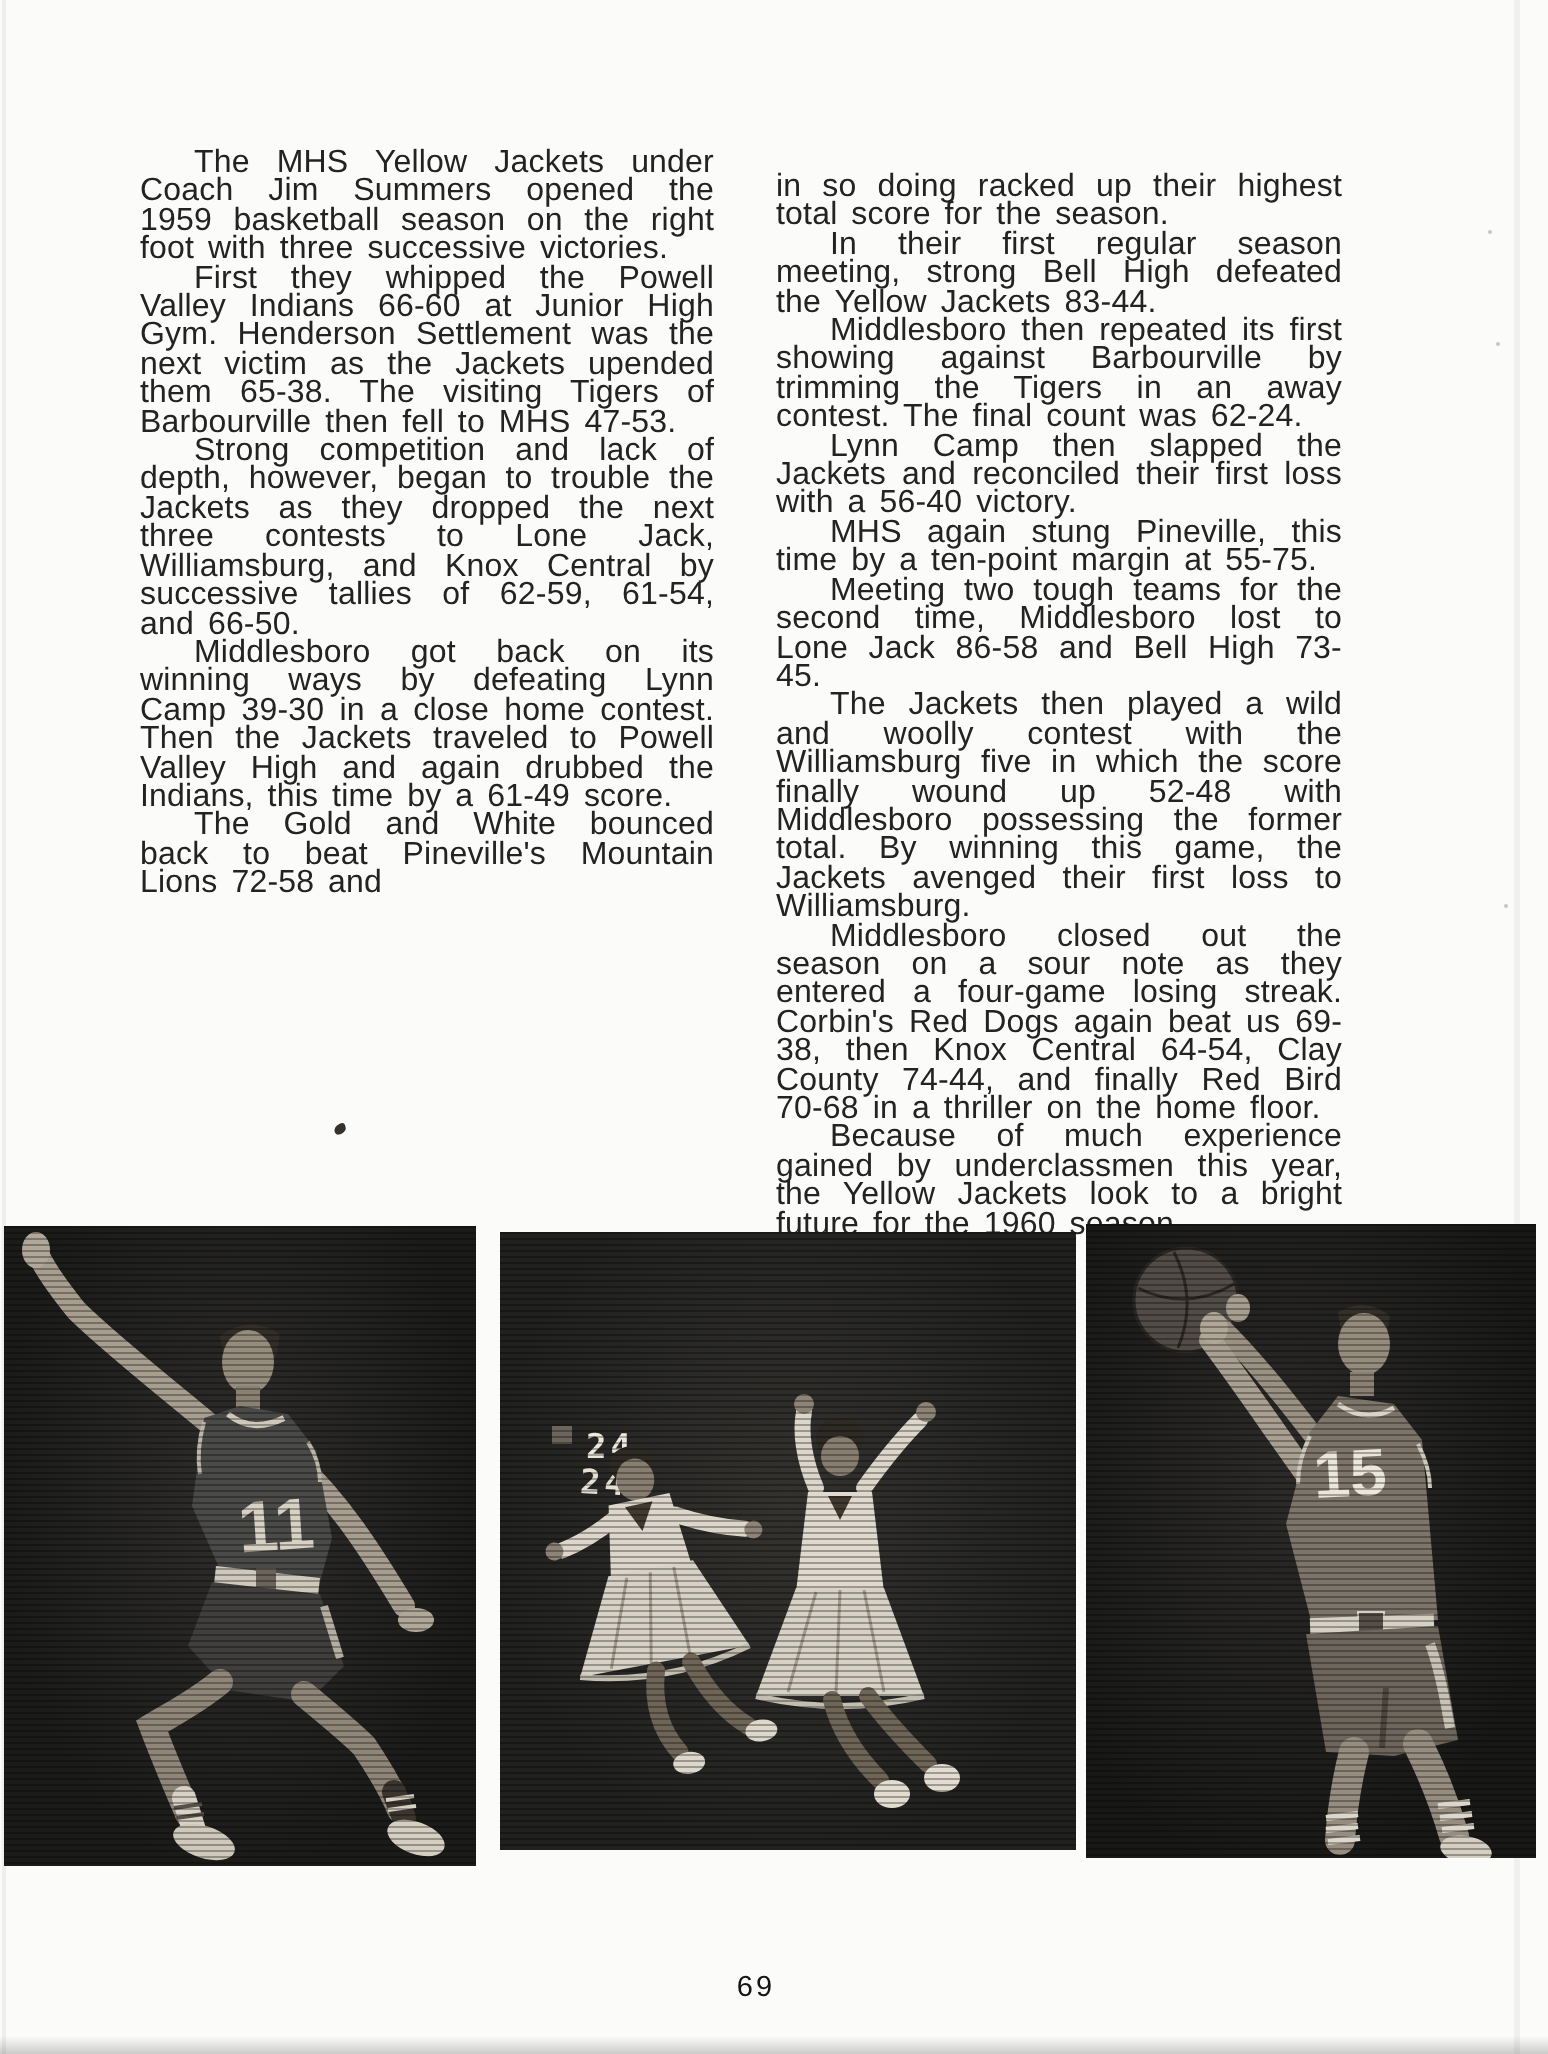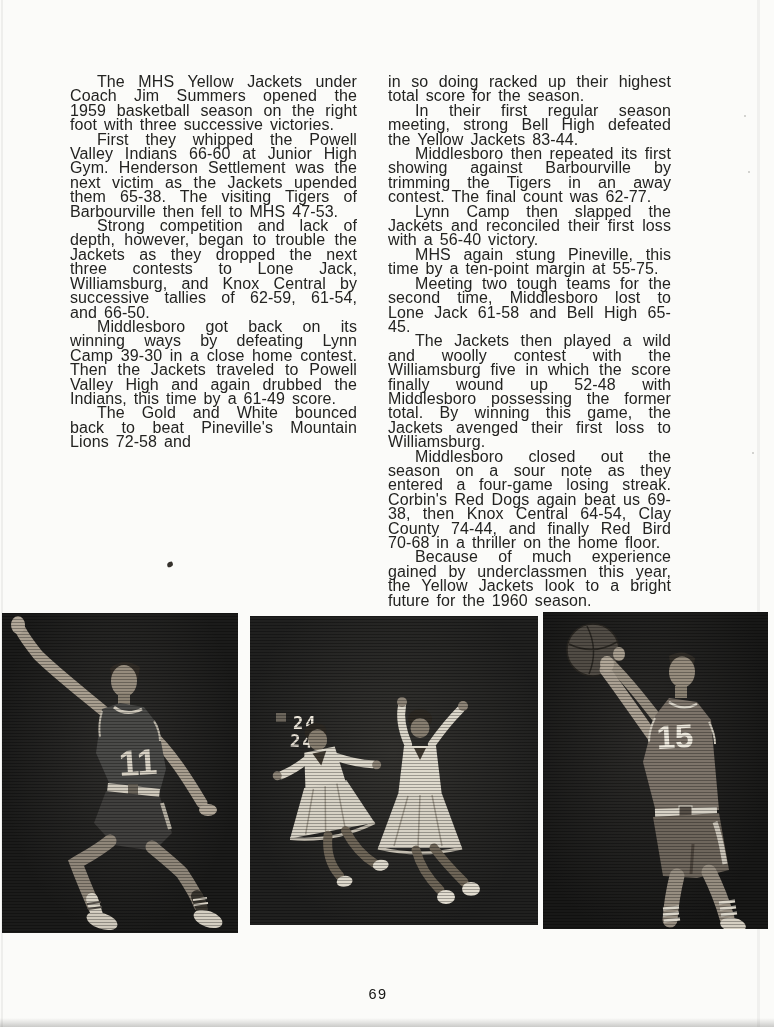--- a/index.html
+++ b/index.html
@@ -21,21 +21,21 @@
     background:#35322d; border-radius:70% 30% 60% 40%; transform:rotate(-20deg);
   }
   .margin-speck { position:absolute; width:2px; height:2px; background:#c6c6c2; border-radius:50%; }
   .margin-speck.s1 { left:744px; top:115px; }
   .margin-speck.s2 { left:748px; top:171px; }
   .margin-speck.s3 { left:752px; top:452px; }
 
   
   .column { position:absolute; top:75px; }
   .column.left  { left:70px;  width:287px; }
-  .column.right { left:388px; width:283px; }
+  .column.right { left:388px; width:283px;margin-top:12px; }
   .para {
     margin:0; text-indent:27px; text-align:justify;
     font-size:16px; line-height:14.4px; color:#232321;
     word-spacing:2.4px; letter-spacing:0.1px;
   }
   .para.cont { text-indent:0; }
 
   
   .photo {
     position:absolute; margin:0; overflow:hidden;
@@ -78,24 +78,24 @@
     <p class="para">The MHS Yellow Jackets under Coach Jim Summers opened the 1959 basketball season on the right foot with three successive victories.</p>
     <p class="para">First they whipped the Powell Valley Indians 66-60 at Junior High Gym. Henderson Settlement was the next victim as the Jackets upended them 65-38. The visiting Tigers of Barbourville then fell to MHS 47-53.</p>
     <p class="para">Strong competition and lack of depth, however, began to trouble the Jackets as they dropped the next three contests to Lone Jack, Williamsburg, and Knox Central by successive tallies of 62-59, 61-54, and 66-50.</p>
     <p class="para">Middlesboro got back on its winning ways by defeating Lynn Camp 39-30 in a close home contest. Then the Jackets traveled to Powell Valley High and again drubbed the Indians, this time by a 61-49 score.</p>
     <p class="para">The Gold and White bounced back to beat Pineville's Mountain Lions 72-58 and</p>
   </div>
 
   <div class="column right">
     <p class="para cont">in so doing racked up their highest total score for the season.</p>
     <p class="para">In their first regular season meeting, strong Bell High defeated the Yellow Jackets 83-44.</p>
-    <p class="para">Middlesboro then repeated its first showing against Barbourville by trimming the Tigers in an away contest. The final count was 62-77.</p>
+    <p class="para">Middlesboro then repeated its first showing against Barbourville by trimming the Tigers in an away contest. The final count was 62-24.</p>
     <p class="para">Lynn Camp then slapped the Jackets and reconciled their first loss with a 56-40 victory.</p>
     <p class="para">MHS again stung Pineville, this time by a ten-point margin at 55-75.</p>
-    <p class="para">Meeting two tough teams for the second time, Middlesboro lost to Lone Jack 61-58 and Bell High 65-45.</p>
+    <p class="para">Meeting two tough teams for the second time, Middlesboro lost to Lone Jack 86-58 and Bell High 73-45.</p>
     <p class="para">The Jackets then played a wild and woolly contest with the Williamsburg five in which the score finally wound up 52-48 with Middlesboro possessing the former total. By winning this game, the Jackets avenged their first loss to Williamsburg.</p>
     <p class="para">Middlesboro closed out the season on a sour note as they entered a four-game losing streak. Corbin's Red Dogs again beat us 69-38, then Knox Central 64-54, Clay County 74-44, and finally Red Bird 70-68 in a thriller on the home floor.</p>
     <p class="para">Because of much experience gained by underclassmen this year, the Yellow Jackets look to a bright future for the 1960 season.</p>
   </div>
 
   <figure class="photo photo1" aria-label="Basketball player number 11 in defensive stance with one arm raised">
     <svg viewBox="0 0 236 320">
       <g>
         <path d="M 104 100 C 80 80 52 58 36 42 C 28 32 22 24 18 16" stroke="#a89e8f" stroke-width="11" fill="none" stroke-linecap="round"></path>
         <ellipse cx="16" cy="12" rx="7" ry="9" fill="#b2a899"></ellipse>

